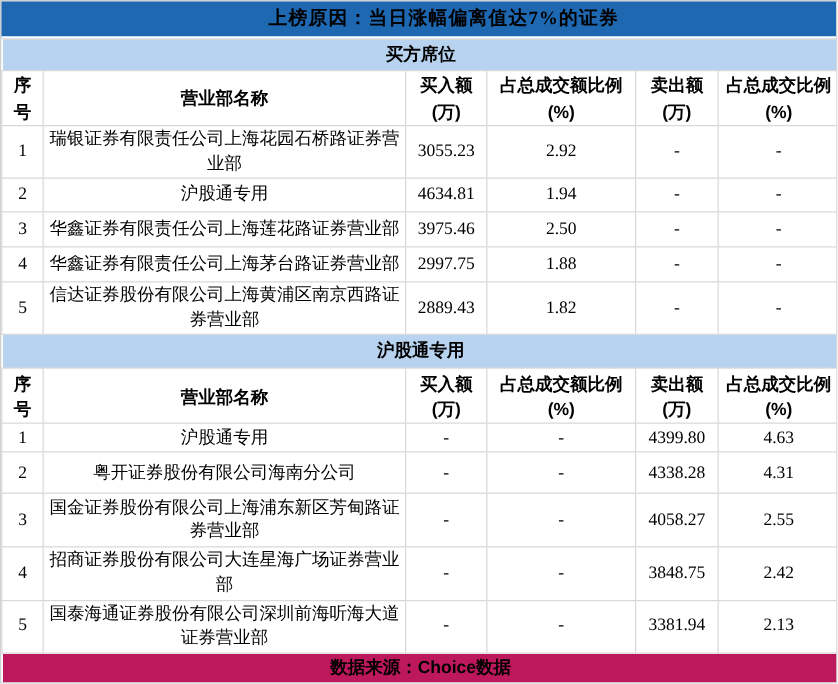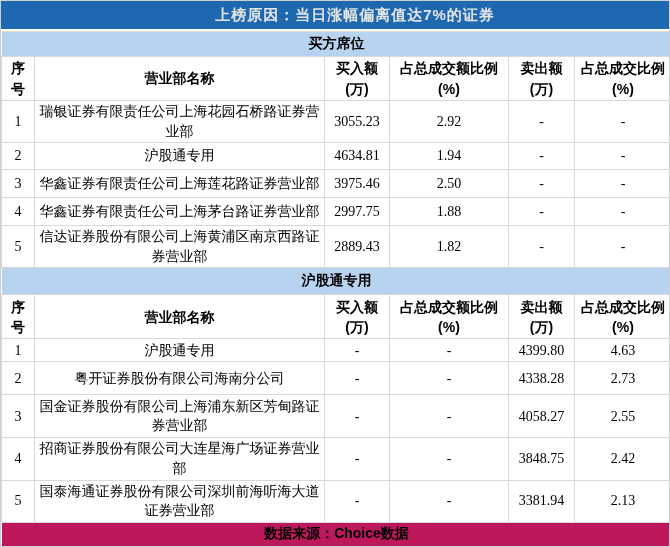--- a/index.html
+++ b/index.html
@@ -13,22 +13,22 @@
   .wrap {
     width: 670px; height: 547px;
     border: 1px solid #cfcfcf;
     overflow: hidden;
     background: #fff;
   }
   .title-bar {
     height: 30px;
     background: #1e68b2;
     border-bottom: 2px solid #ffffff;
-    color: #e5e5e5;
-    font-family: Liberation Sans, sans-serif;
+    color: #000000;
+    font-family: Liberation Serif, serif;
     font-weight: bold;
     font-size: 15px;
     text-align: center;
     line-height: 28px;
     letter-spacing: 1px;
     padding-left: 40px;
   }
   table.rank {
     width: 100%;
     border-collapse: collapse;
@@ -170,21 +170,21 @@
       <td class="c-data">-</td>
       <td class="c-data">4399.80</td>
       <td class="c-data">4.63</td>
     </tr>
     <tr class="h33">
       <td class="c-data">2</td>
       <td class="c-data">粤开证券股份有限公司海南分公司</td>
       <td class="c-data">-</td>
       <td class="c-data">-</td>
       <td class="c-data">4338.28</td>
-      <td class="c-data">2.73</td>
+      <td class="c-data">4.31</td>
     </tr>
     <tr class="h43">
       <td class="c-data">3</td>
       <td class="c-data">国金证券股份有限公司上海浦东新区芳甸路证券营业部</td>
       <td class="c-data">-</td>
       <td class="c-data">-</td>
       <td class="c-data">4058.27</td>
       <td class="c-data">2.55</td>
     </tr>
     <tr class="h38">

